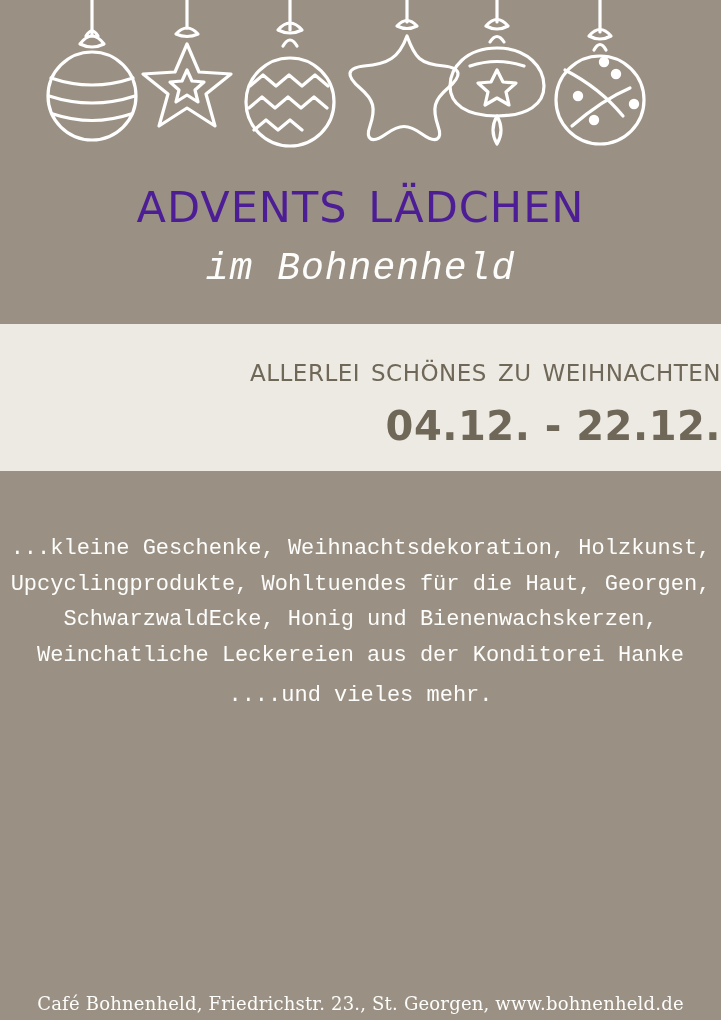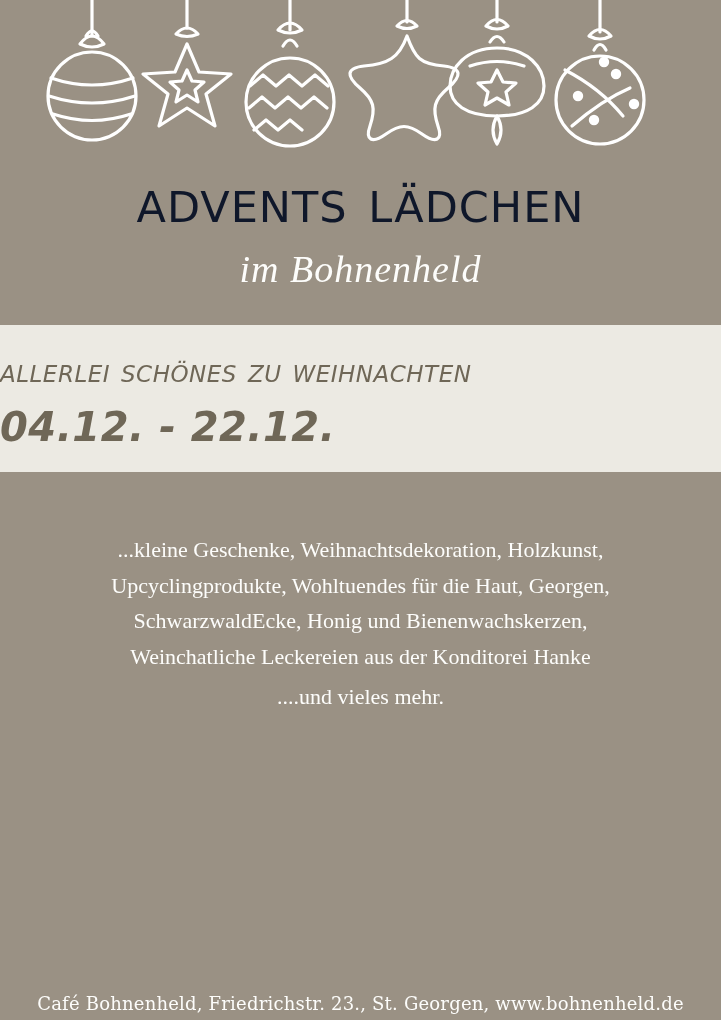--- a/index.html
+++ b/index.html
@@ -41,41 +41,40 @@
     text-align: center;
     color: #ffffff;
     padding-top: 8px;
   }
   .title-main {
     font-family: "DejaVu Sans", sans-serif;
     font-size: 62px;
     line-height: 1.05;
     font-weight: 400;
     letter-spacing: 1px;
-    color: #0f172a;
+    color: #4c1d95;
     font-variant: small-caps;
     text-transform: lowercase;
   }
   .title-sub {
-    font-family: Liberation Serif, serif;
+    font-family: Liberation Mono, monospace;
     font-style: italic;
     font-size: 38px;
     color: #fdfdfb;
     margin-top: 14px;
     letter-spacing: 1px;
   }
 
   
   .light-band {
     background: #eceae3;
     margin-top: 34px;
     padding: 26px 0 22px 0;
-    text-align: left;
+    text-align: right;
     color: #6f6757;
-    font-style: italic;
   }
   .band-line1 {
     font-family: "DejaVu Sans", sans-serif;
     font-size: 33px;
     font-variant: small-caps;
     text-transform: lowercase;
     letter-spacing: 0.5px;
     color: #6f6757;
   }
   .band-line2 {
@@ -96,21 +95,21 @@
   }
 
   
   .body-block {
     flex: 1;
     text-align: center;
     color: #ffffff;
     padding-top: 60px;
   }
   .body-line {
-    font-family: Liberation Serif, serif;
+    font-family: Liberation Mono, monospace;
     font-size: 22px;
     line-height: 1.62;
     color: #fdfdfb;
   }
   .body-last {
     margin-top: 4px;
   }
 
   
   .footer {

